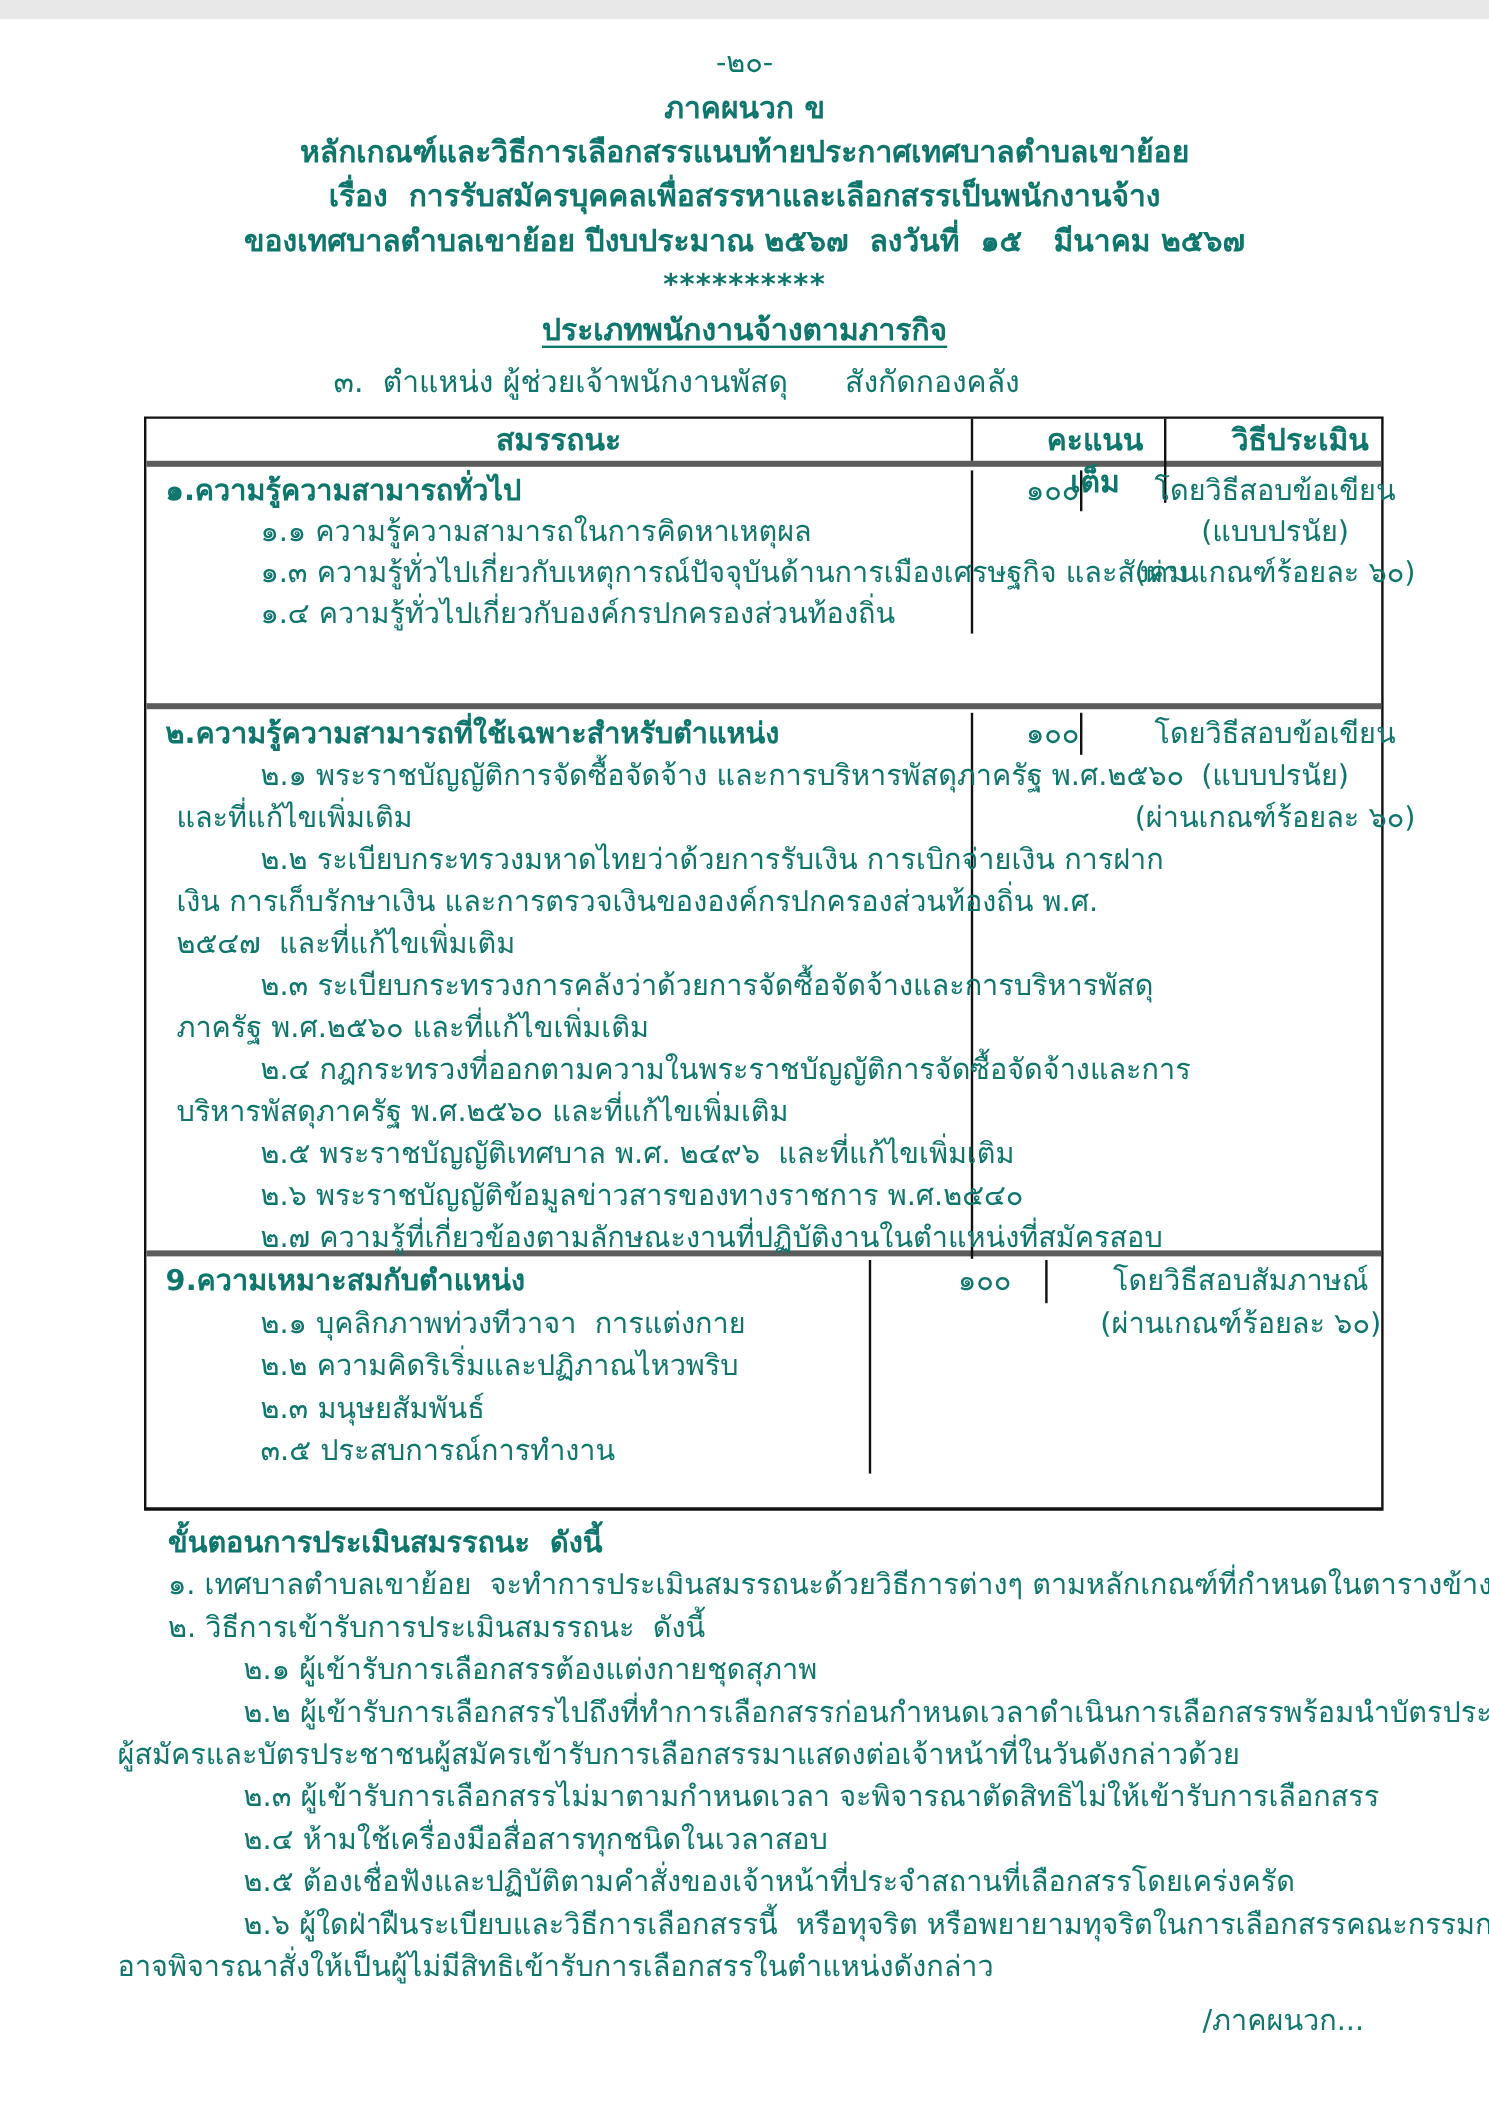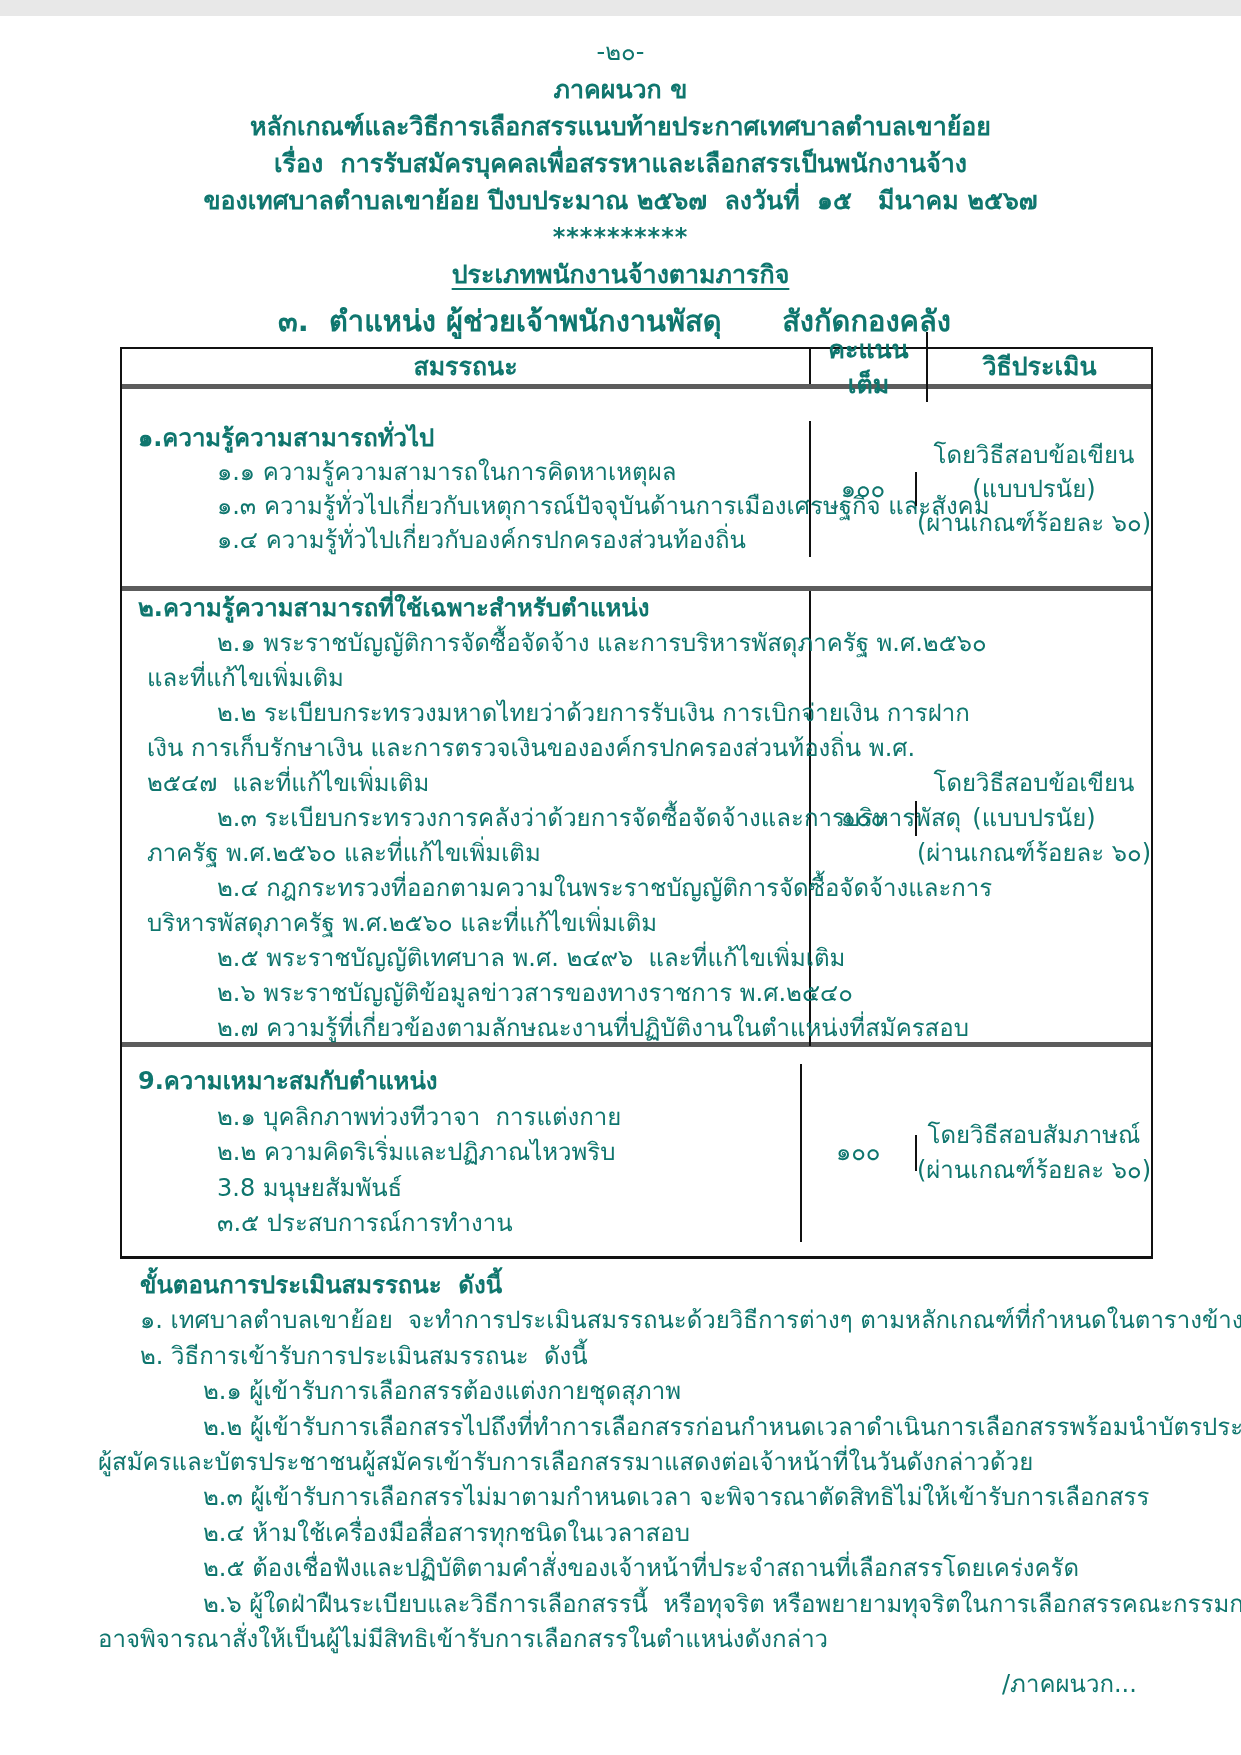--- a/index.html
+++ b/index.html
@@ -19,29 +19,29 @@
     text-align:center;font-size:25px;line-height:37px;
   }
   .header-block .bold{font-weight:bold;}
   .pagenum{font-weight:normal;font-size:24px;}
   .stars{font-weight:bold;letter-spacing:1px;font-size:24px;}
   .section-heading{
     font-weight:bold;text-decoration:underline;text-underline-offset:5px;
   }
   .position-line{
     position:absolute;top:282px;left:278px;
-    font-size:29px;font-weight:bold;white-space:pre;
+    font-size:25px;font-weight:normal;white-space:pre;
   }
   
   .tbl{
     position:absolute;left:120px;top:331px;width:1029px;
     border:2px solid #111;border-bottom-width:3px;
     font-size:24px;
   }
-  .t-row{display:flex;align-items:center;}
+  .t-row{display:flex;align-items:flex-start;gap:44px;}
   .t-row.sep{border-top:5px solid #5c5c5c;}
   .c1{width:689px;border-right:2px solid #111;box-sizing:border-box;}
   .c2{width:117px;border-right:2px solid #111;box-sizing:border-box;text-align:center;}
   .c3{flex:1;text-align:center;}
   .t-head{height:35px;}
   .t-head .c1,.t-head .c2,.t-head .c3{
     font-weight:bold;text-align:center;line-height:35px;font-size:25px;
   }
   .row-body{box-sizing:border-box;padding-top:3px;}
   .r1{height:202px;line-height:34px;}
@@ -130,21 +130,21 @@
         <div class="line">(แบบปรนัย)</div>
         <div class="line">(ผ่านเกณฑ์ร้อยละ ๖๐)</div>
       </div>
     </div>
 
     <div class="t-row sep row-body r3">
       <div class="c1">
         <div class="line ln-title">9.ความเหมาะสมกับตำแหน่ง</div>
         <div class="line ln-item">๒.๑ บุคลิกภาพท่วงทีวาจา  การแต่งกาย</div>
         <div class="line ln-item">๒.๒ ความคิดริเริ่มและปฏิภาณไหวพริบ</div>
-        <div class="line ln-item">3.8 มนุษยสัมพันธ์</div>
+        <div class="line ln-item">๒.๓ มนุษยสัมพันธ์</div>
         <div class="line ln-item">๓.๕ ประสบการณ์การทำงาน</div>
       </div>
       <div class="c2">
         <div class="line">๑๐๐</div>
       </div>
       <div class="c3">
         <div class="line">โดยวิธีสอบสัมภาษณ์</div>
         <div class="line">(ผ่านเกณฑ์ร้อยละ ๖๐)</div>
       </div>
     </div>

